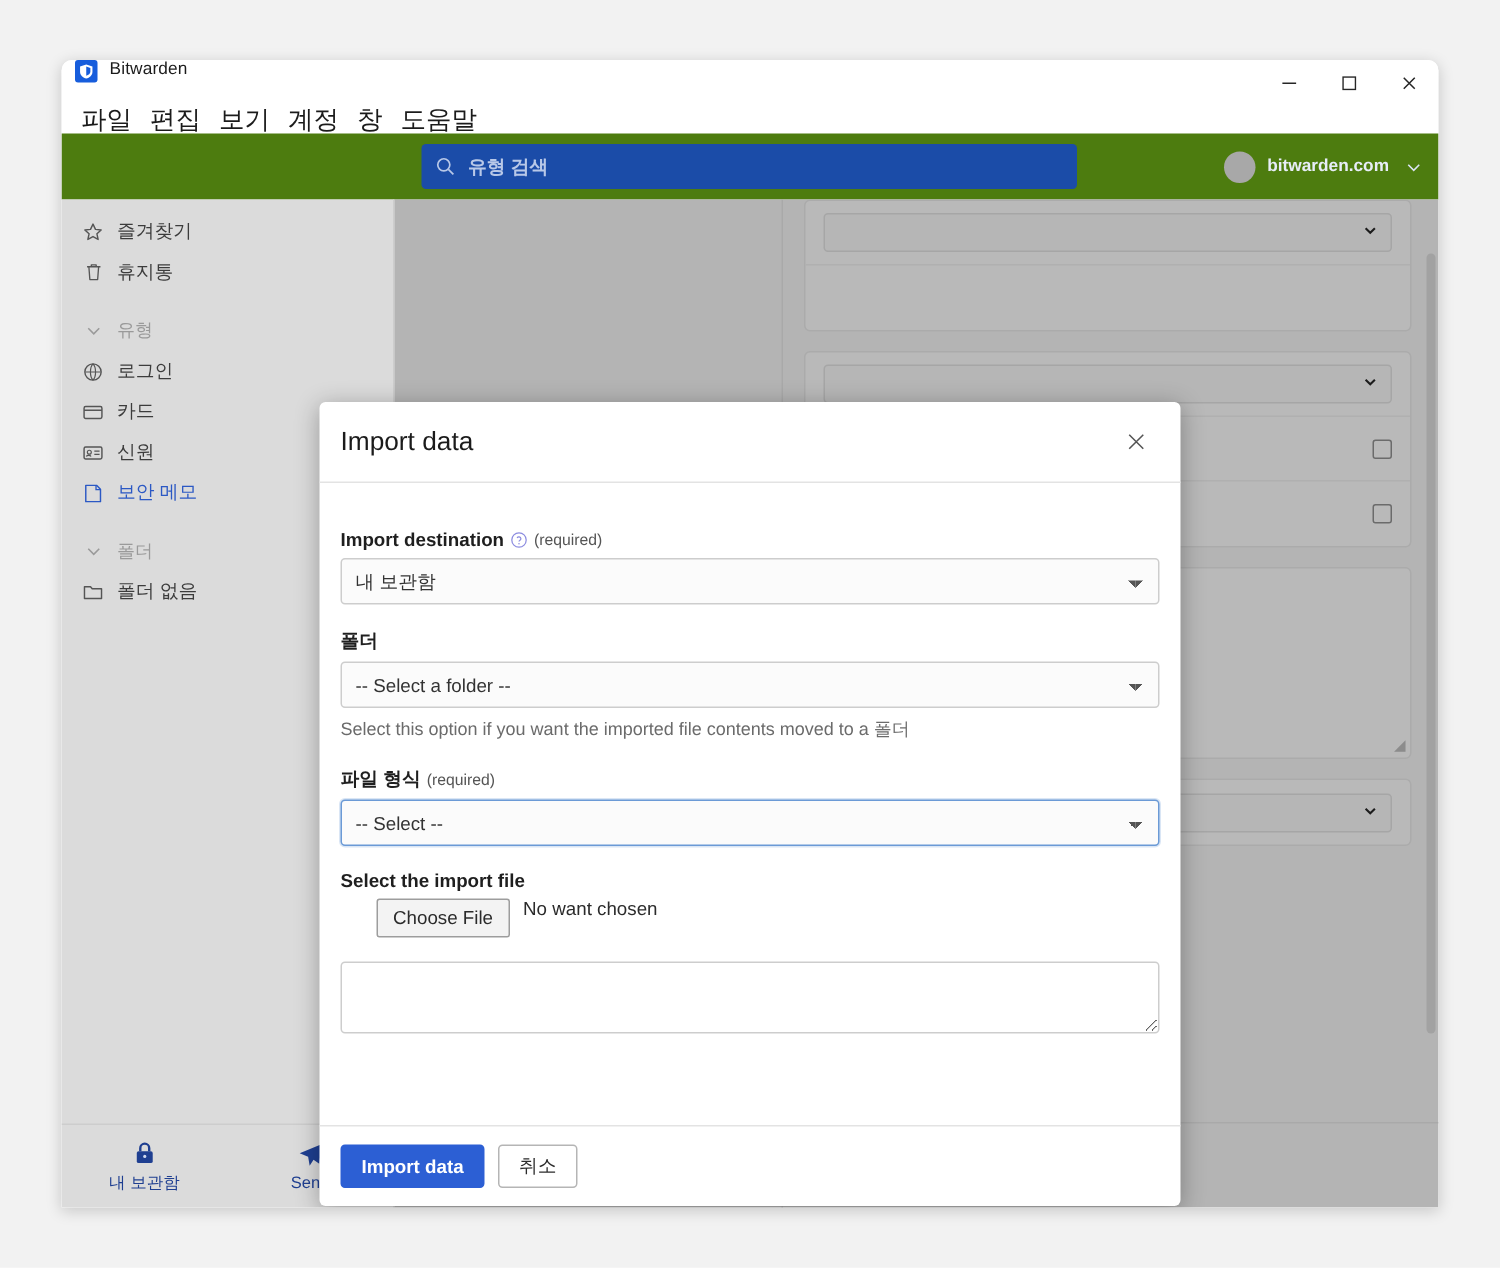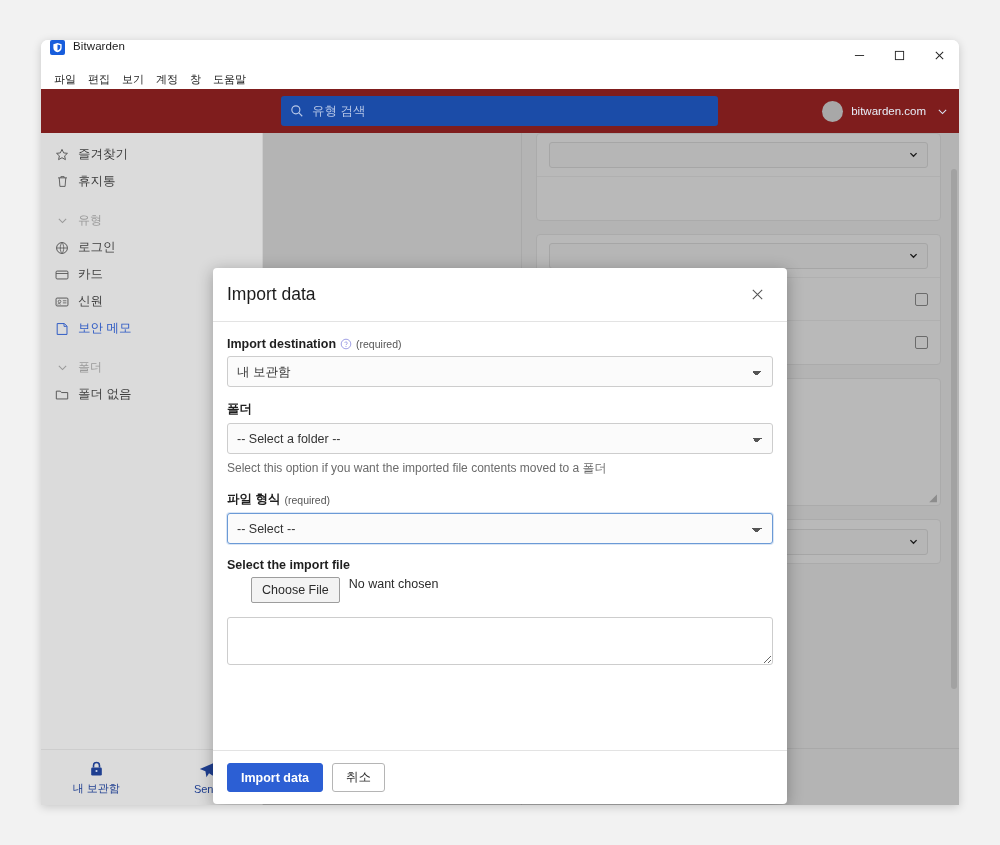--- a/index.html
+++ b/index.html
@@ -52,30 +52,31 @@
     display: flex; align-items: center; justify-content: center;
     color: #262626;
   }
 
   
   #menubar {
     height: 19px; flex: 0 0 19px;
     background: #ffffff;
     display: flex; align-items: center;
     padding-left: 7px;
-    font-size: 11px; color: #1b1b1b;
+    font-size: 17px; color: #1b1b1b;
   }
   .menu-item { padding: 0 6px; line-height: 19px; white-space: nowrap; }
 
   
   #header-bar {
     height: 44px; flex: 0 0 44px;
-    background: #7f1d1d;
+    background: #4d7c0f;
     display: flex; align-items: center;
     position: relative;
+    font-weight: bold;
   }
   #search-box {
     position: absolute; left: 240px; top: 7px;
     width: 437px; height: 30px;
     background: #1b4ca8;
     border-radius: 3px;
     display: flex; align-items: center;
     padding-left: 9px;
   }
   #search-box .s-icon { flex: 0 0 15px; line-height: 0; }
@@ -278,21 +279,21 @@
   }
   select.m-select.focused {
     border-color: #6b9ad6;
     box-shadow: 0 0 0 1px rgba(107,154,214,0.25);
     outline: none;
   }
   .hint-text {
     font-size: 12px; color: #6b6b6b;
     margin-top: 6px;
   }
-  .field-block { margin-bottom: 14px; }
+  .field-block { margin-bottom: 14px; margin-top: 16px; }
   #file-row { display: flex; gap: 9px; padding-left: 24px; }
   #choose-file-btn {
     height: 26px; padding: 0 10px;
     border: 1px solid #9d9d9d; border-radius: 2px;
     background: #f3f3f3;
     font-size: 12.5px; color: #2b2b2b;
     display: flex; align-items: center;
   }
   #no-file-text { font-size: 12.5px; color: #2b2b2b; }
   #paste-area {

